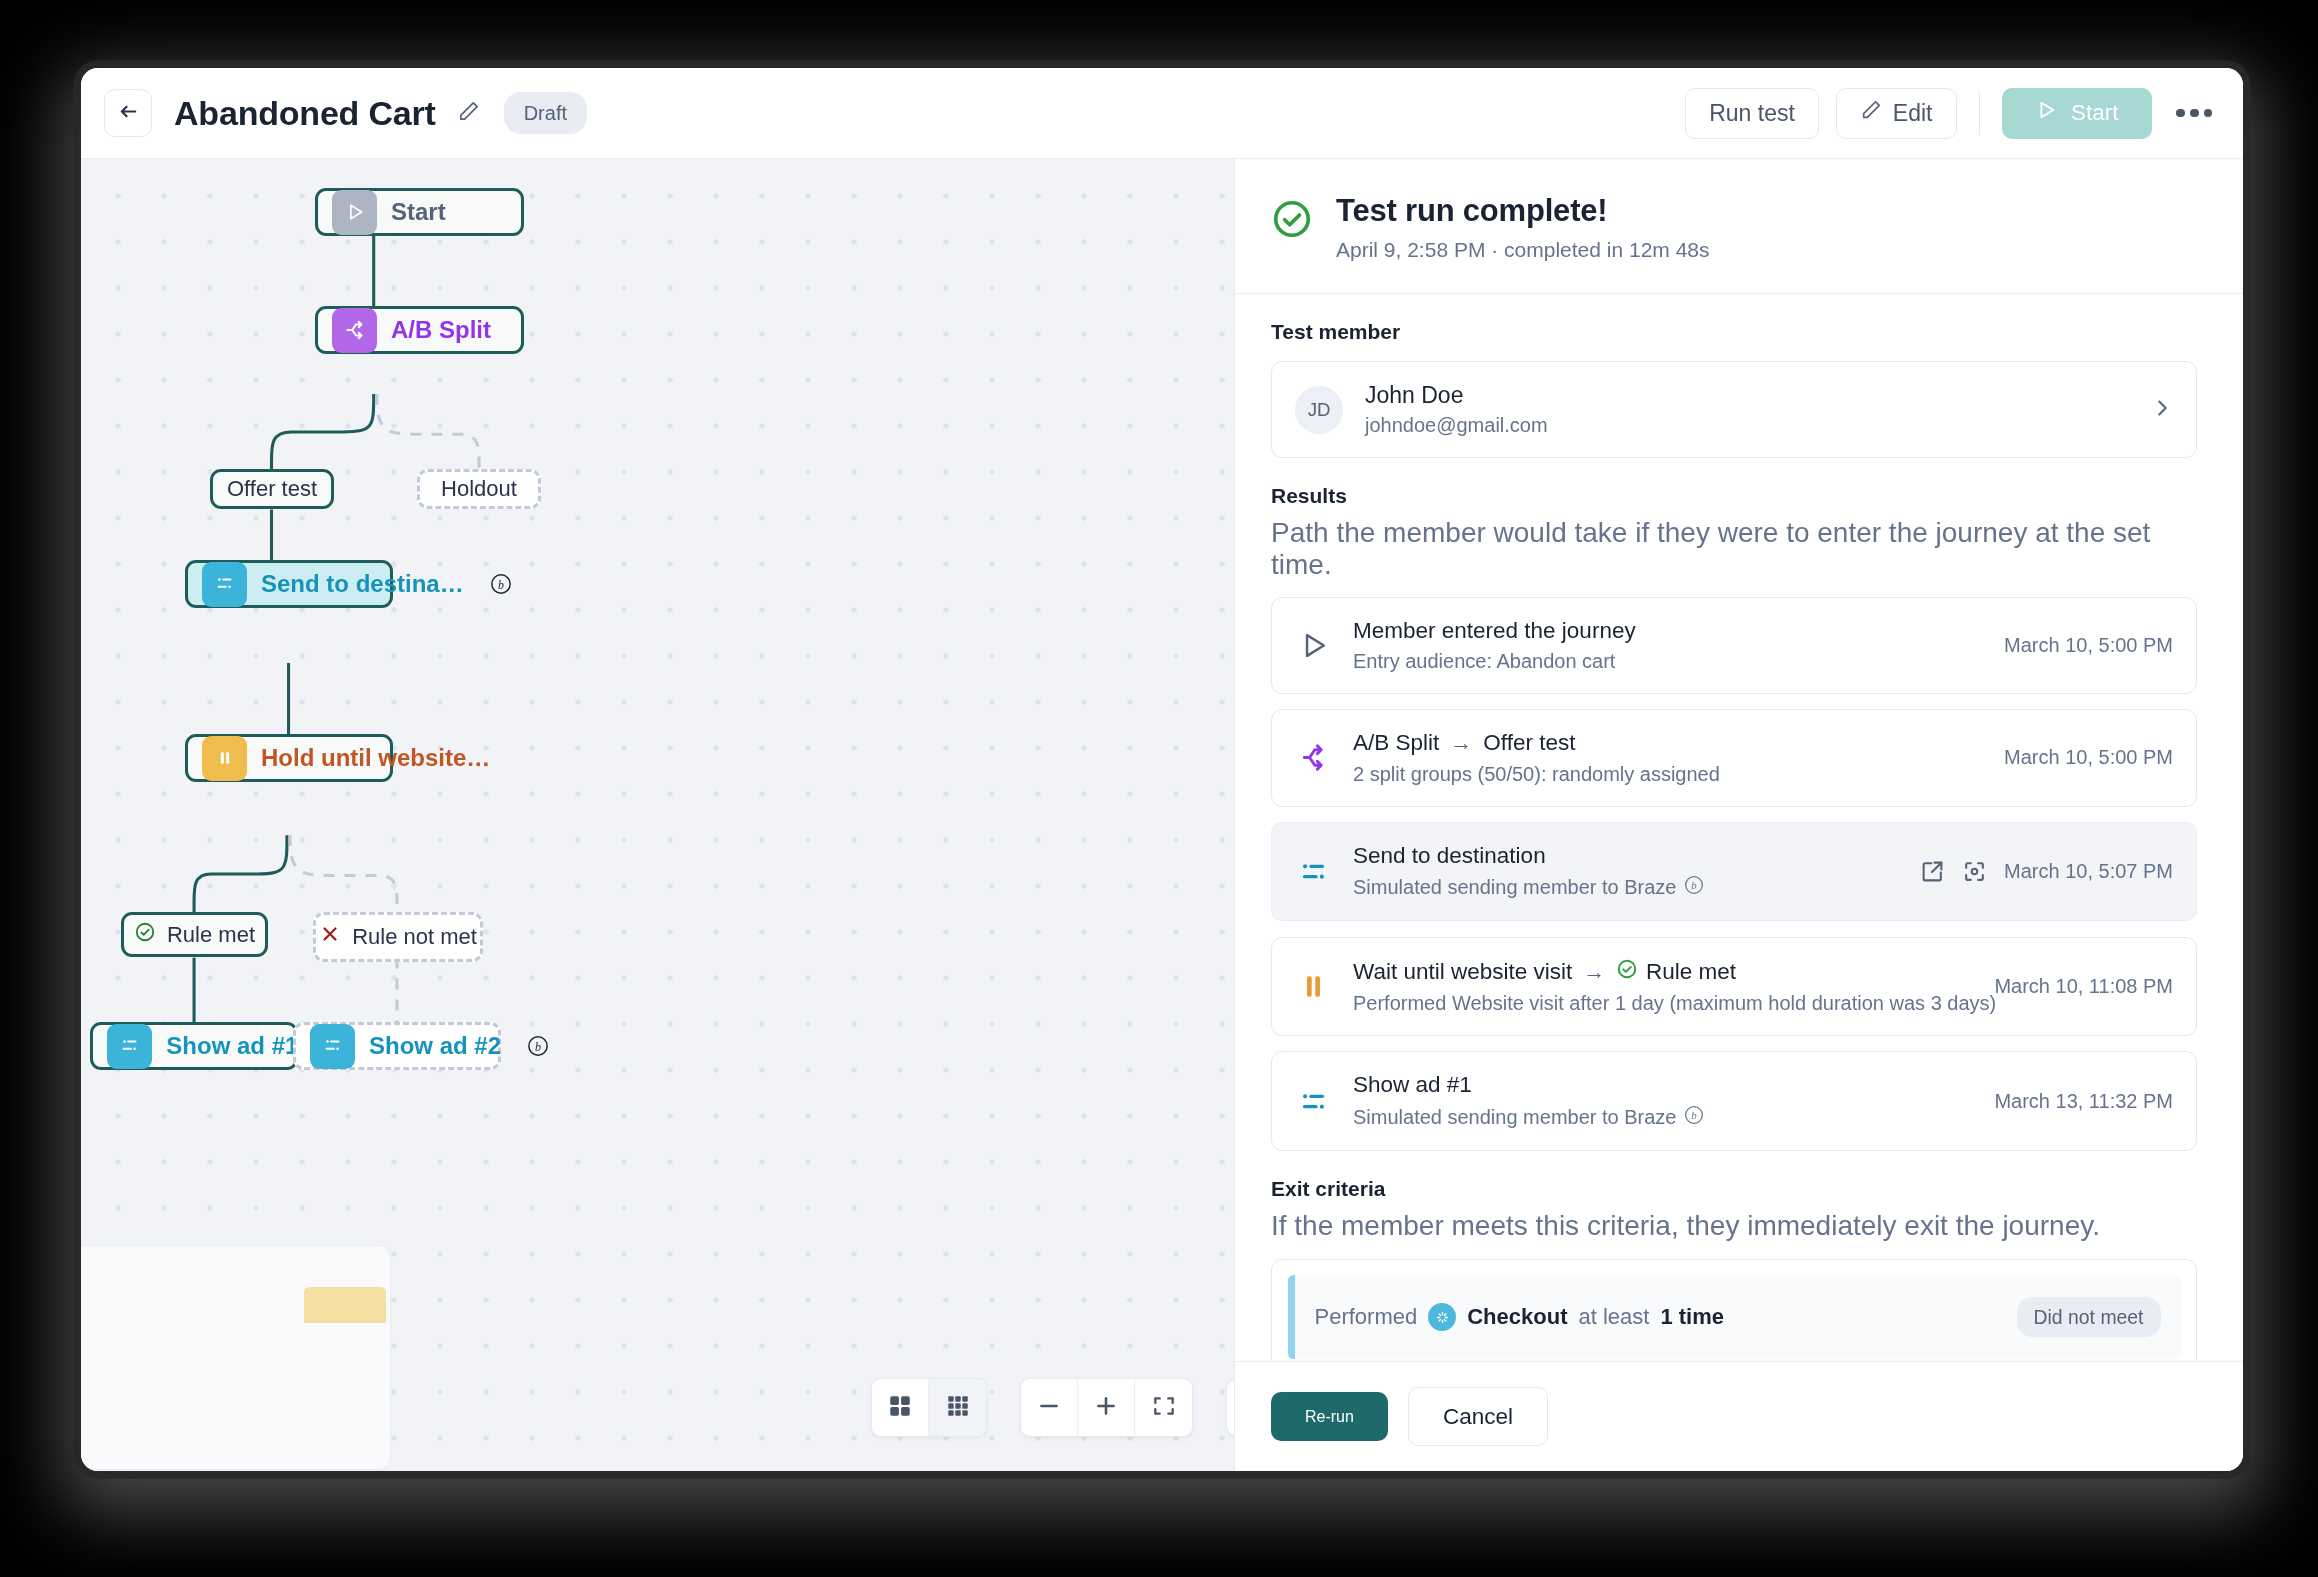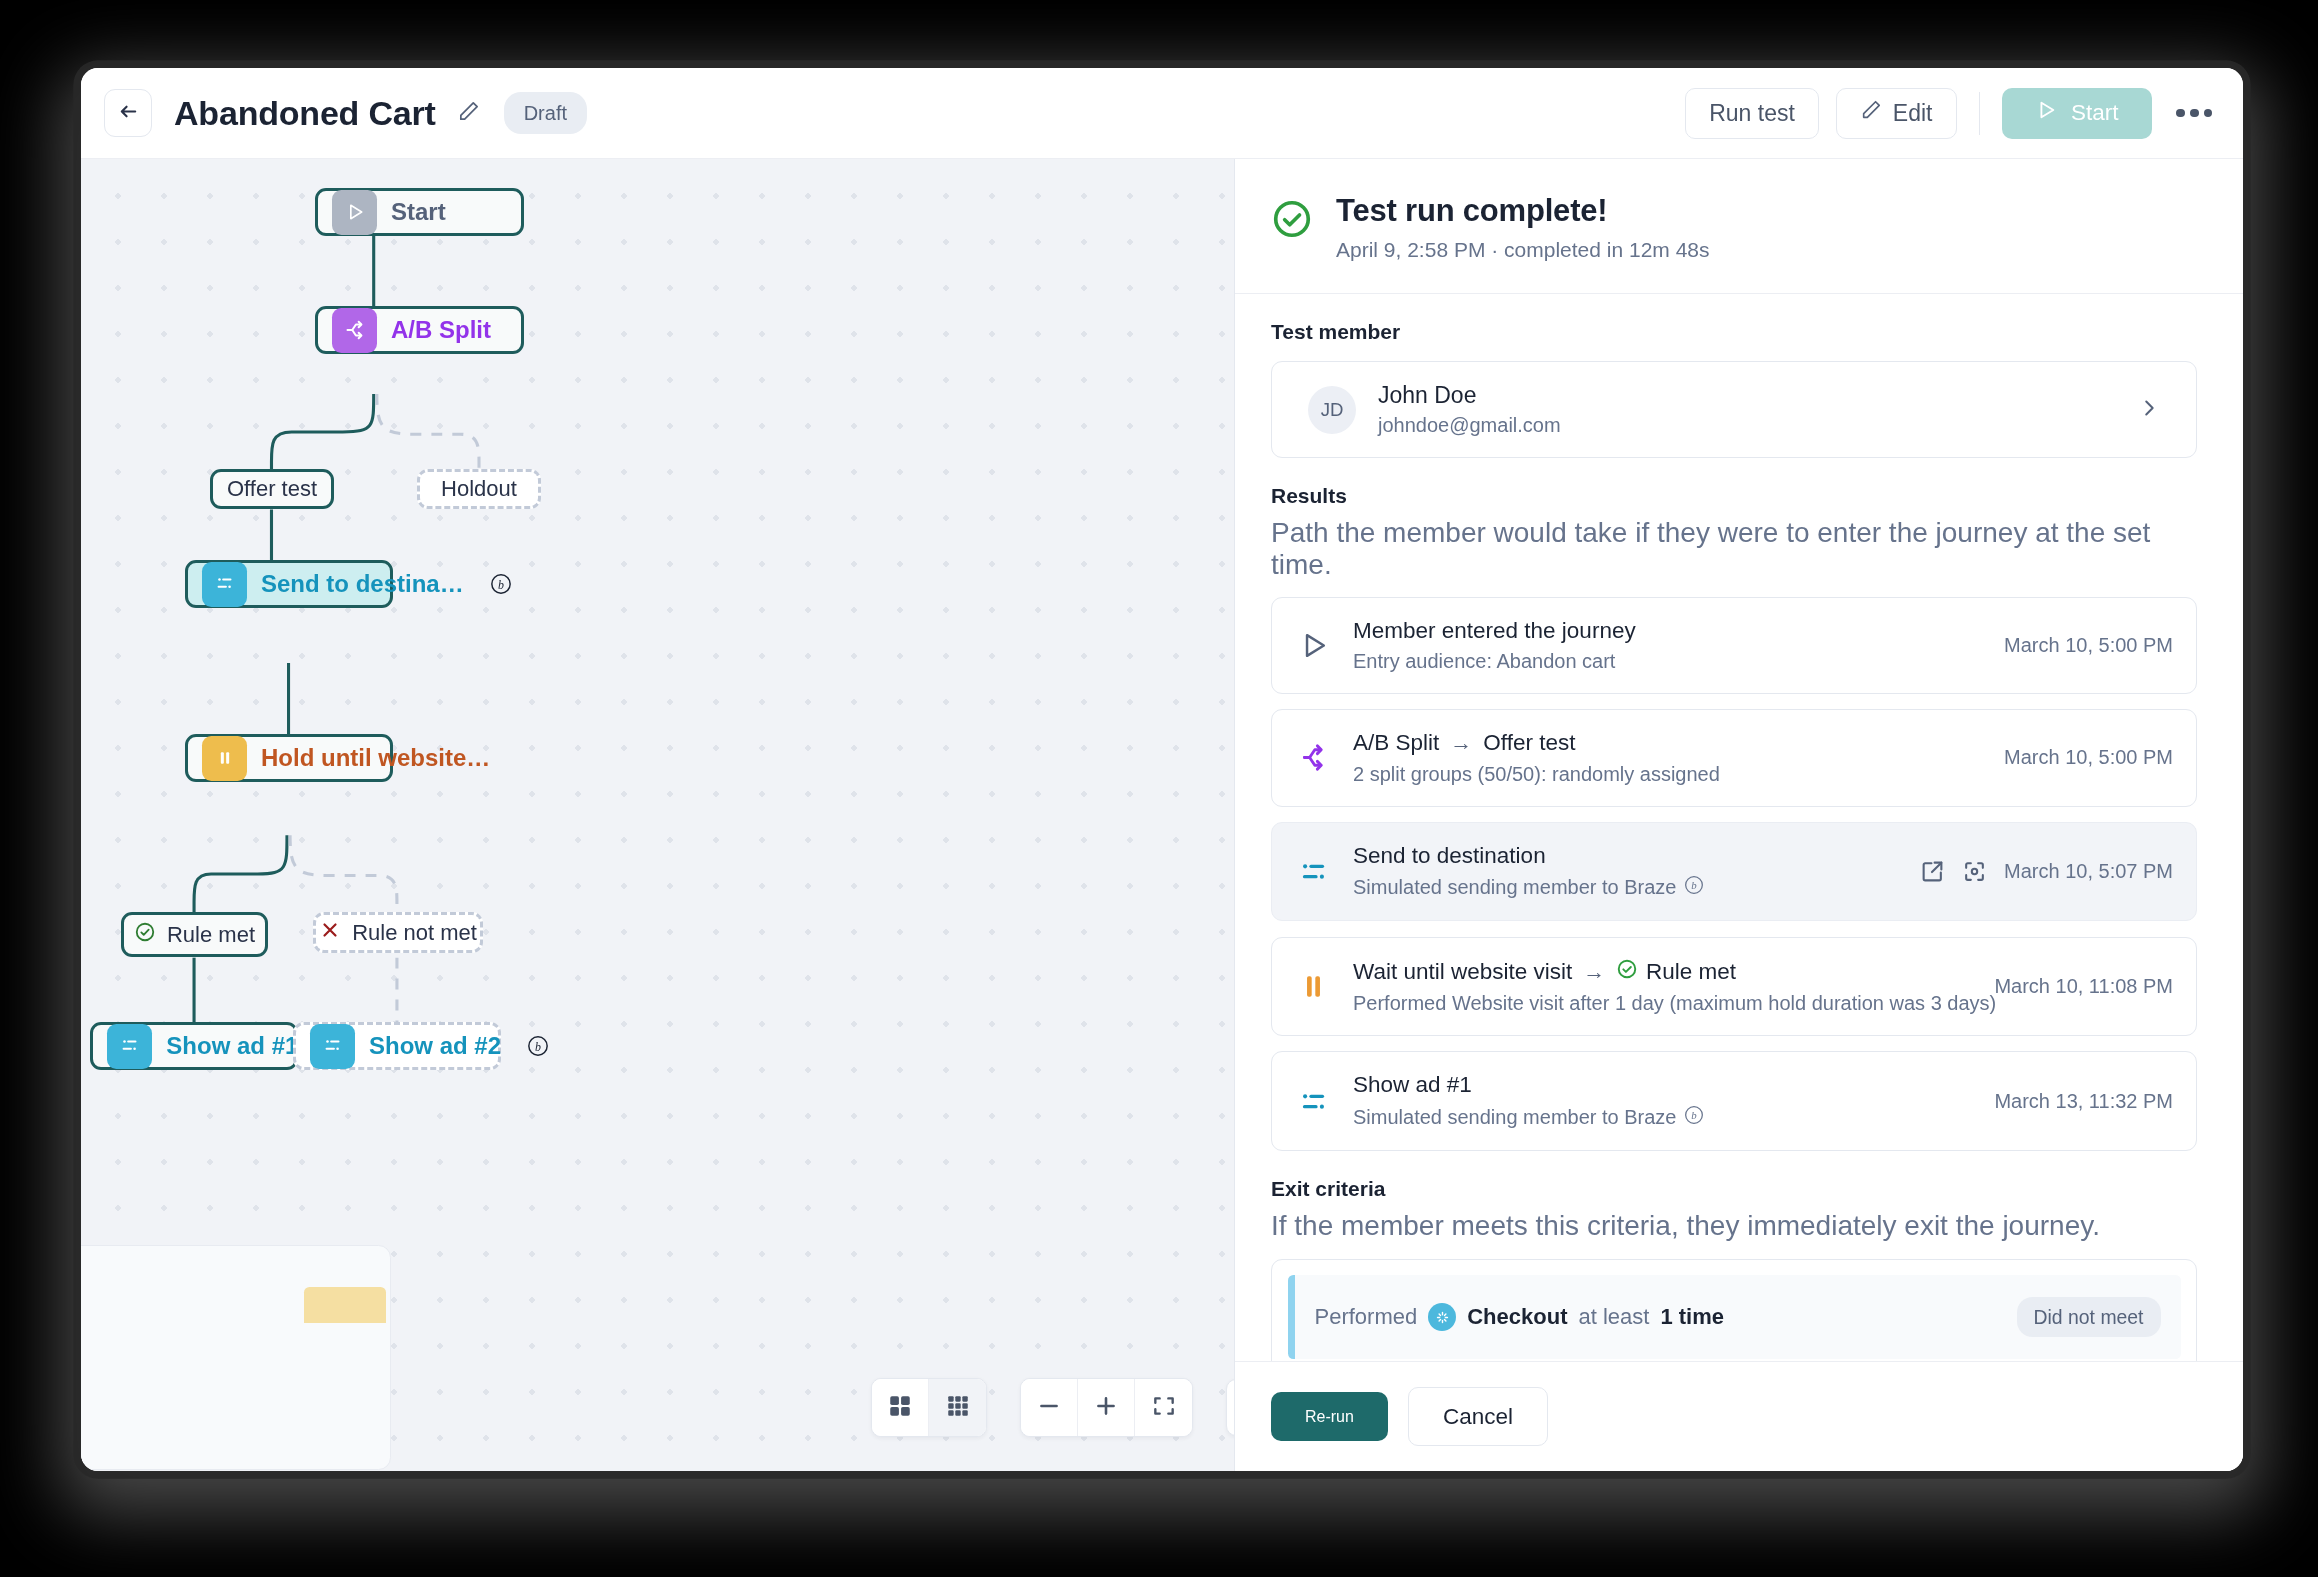--- a/index.html
+++ b/index.html
@@ -248,21 +248,21 @@
   .sect-desc {
     font-size: 28px;
     color: #66738c;
     margin-top: 9.3px;
   }
 
   .member-card {
     margin-top: 17px;
     border: 1.5px solid #e4e8ef;
     border-radius: 11px;
-    padding: 20px 36px;
+    padding: 20px 23px;
     display: flex; align-items: center; gap: 22px;
     cursor: pointer;
   }
   .avatar {
     width: 48px; height: 48px; border-radius: 50%;
     background: #eceff5;
     color: #55627a;
     font-size: 18.6px;
     display: flex; align-items: center; justify-content: center;
     flex: 0 0 48px;
@@ -499,21 +499,21 @@
       <div class="small-node" style="left:40px; top:753px; width:147px; height:45px; gap:11px;">
         <span>
           <svg viewBox="0 0 24 24" width="22" height="22" fill="none" stroke="#2f7d32" stroke-width="2" stroke-linecap="round" stroke-linejoin="round">
               <circle cx="12" cy="12" r="9"></circle>
               <path d="M8 12.5l2.6 2.6L16 9.5"></path>
             </svg>
         </span>
         <span>Rule met</span>
       </div>
 
-      <div class="small-node dashed" style="left:232px; top:753px; width:170px; height:41px; gap:11px;">
+      <div class="small-node dashed" style="left:232px; top:753px; width:170px; height:50px; gap:11px;">
         <span>
           <svg viewBox="0 0 24 24" width="22" height="22" fill="none" stroke="#9b1c1c" stroke-width="2.4" stroke-linecap="round">
               <path d="M6 6l12 12M18 6L6 18"></path>
             </svg>
         </span>
         <span>Rule not met</span>
       </div>
 
       <div class="node" style="left:9.3px; top:863px; width:208px; height:48px; padding:0 14px; gap:14px;">
         <div class="n-icon" style="background:#3cb4d9;">

